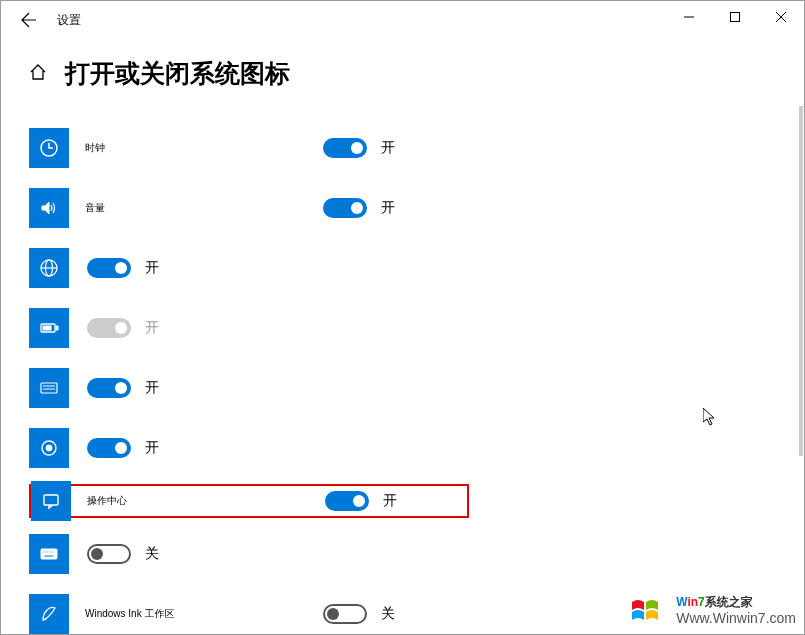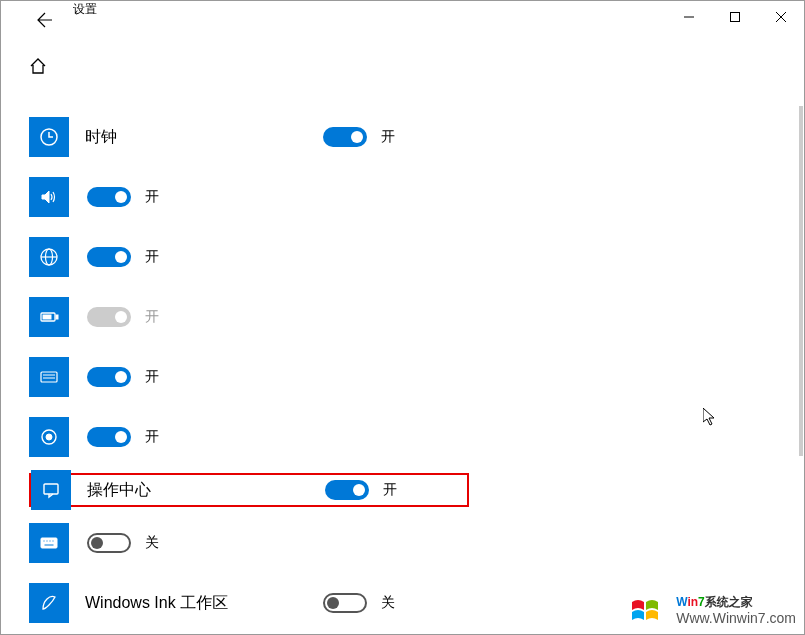--- a/index.html
+++ b/index.html
@@ -1,37 +1,37 @@
 <!DOCTYPE html>
 <html><head>
 <meta charset="utf-8">
 <style>
 * { margin: 0; padding: 0; box-sizing: border-box; font-family: "Microsoft YaHei", "Segoe UI", sans-serif; }
 body { background: #fff; width: 805px; height: 635px; position: relative; overflow: hidden; border: 1px solid #999; }
 
-.titlebar { height: 38px; display: flex; padding-left: 24px; }
+.titlebar { height: 38px; display: flex; align-items: center; padding-left: 8px; }
 .back-btn { width: 40px; height: 38px; display: flex; align-items: center; justify-content: center; cursor: pointer; }
 .app-title { margin-left: 8px; font-size: 12px; color: #000; }
 .window-controls { position: absolute; right: 0; top: 0; display: flex; }
 .win-btn { width: 46px; height: 32px; display: flex; align-items: center; justify-content: center; cursor: pointer; }
 
 .content { padding: 18px 28px 0 28px; height: calc(100% - 38px); overflow-y: auto; }
 
 .page-header { display: flex; align-items: center; gap: 18px; margin-bottom: 38px; }
 .home-icon { cursor: pointer; }
 .page-title { font-size: 25px; font-weight: 600; }
 
 .settings-list { display: flex; flex-direction: column; gap: 20px; }
 .setting-row { display: flex; align-items: center; height: 40px; position: relative; }
 .setting-row.highlighted { border: 2px solid #e60000; padding: 4px 0; height: 34px; margin: -4px 0; width: 440px; }
 
 .icon-tile { width: 40px; height: 40px; background: #0078d7; display: flex; align-items: center; justify-content: center; flex-shrink: 0; }
 .icon-tile svg { fill: #fff; stroke: #fff; }
 
-.setting-label { margin-left: 16px; font-size: 16px; color: #000; width: 220px; }
+.setting-label { margin-left: 16px; font-size: 10px; color: #000; width: 220px; }
 
 .toggle { position: relative; width: 44px; height: 20px; border-radius: 10px; cursor: pointer; margin-left: 18px; flex-shrink: 0; }
 .toggle.on { background: #0078d7; }
 .toggle.off { background: #fff; border: 2px solid #555; }
 .toggle.disabled { background: #ccc; cursor: default; }
 .toggle .knob { position: absolute; width: 12px; height: 12px; border-radius: 50%; top: 4px; }
 .toggle.on .knob { background: #fff; right: 4px; }
 .toggle.off .knob { background: #555; left: 2px; top: 2px; }
 .toggle.disabled .knob { background: #fff; right: 4px; }
 .toggle-text { margin-left: 14px; font-size: 14px; }
@@ -81,20 +81,21 @@
 </div>
 
 <div class="content">
 
   <div class="page-header">
     <span class="home-icon">
       <svg width="18" height="18" viewBox="0 0 18 18">
           <path d="M2 9 L9 2 L16 9 M4 8 V16 H14 V8" stroke="#000" stroke-width="1.3" fill="none"></path>
         </svg>
     </span>
+    <h1 class="page-title">打开或关闭系统图标</h1>
   </div>
 
   <div class="settings-list" id="settings-list">
       <div class="setting-row">
         <div class="icon-tile">
           <svg width="20" height="20" viewBox="0 0 20 20">
             <use href="#clock-icon"></use>
           </svg>
         </div>
         <div class="setting-label">时钟</div>
@@ -102,20 +103,21 @@
           <div class="knob"></div>
         </div>
         <div class="toggle-text">开</div>
       </div>
       <div class="setting-row">
         <div class="icon-tile">
           <svg width="20" height="20" viewBox="0 0 20 20">
             <use href="#volume-icon"></use>
           </svg>
         </div>
+        <div class="setting-label">音量</div>
         <div class="toggle on">
           <div class="knob"></div>
         </div>
         <div class="toggle-text">开</div>
       </div>
       <div class="setting-row">
         <div class="icon-tile">
           <svg width="20" height="20" viewBox="0 0 20 20">
             <use href="#network-icon"></use>
           </svg>

